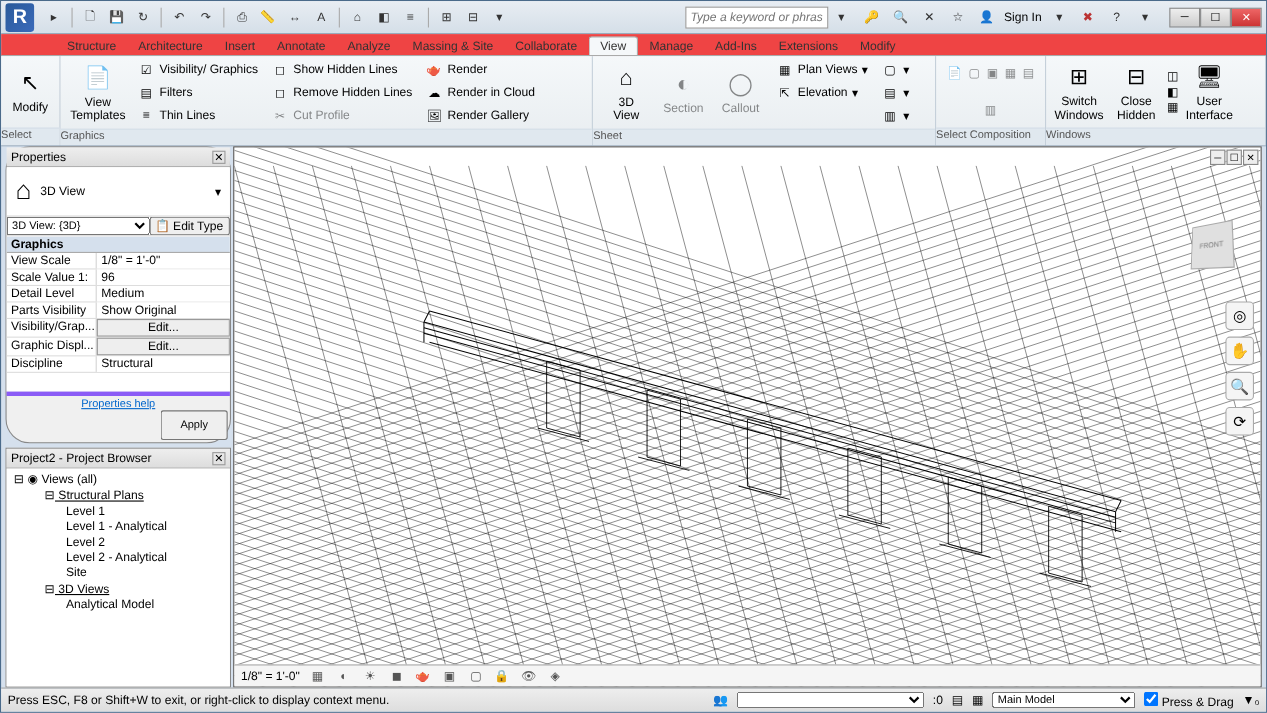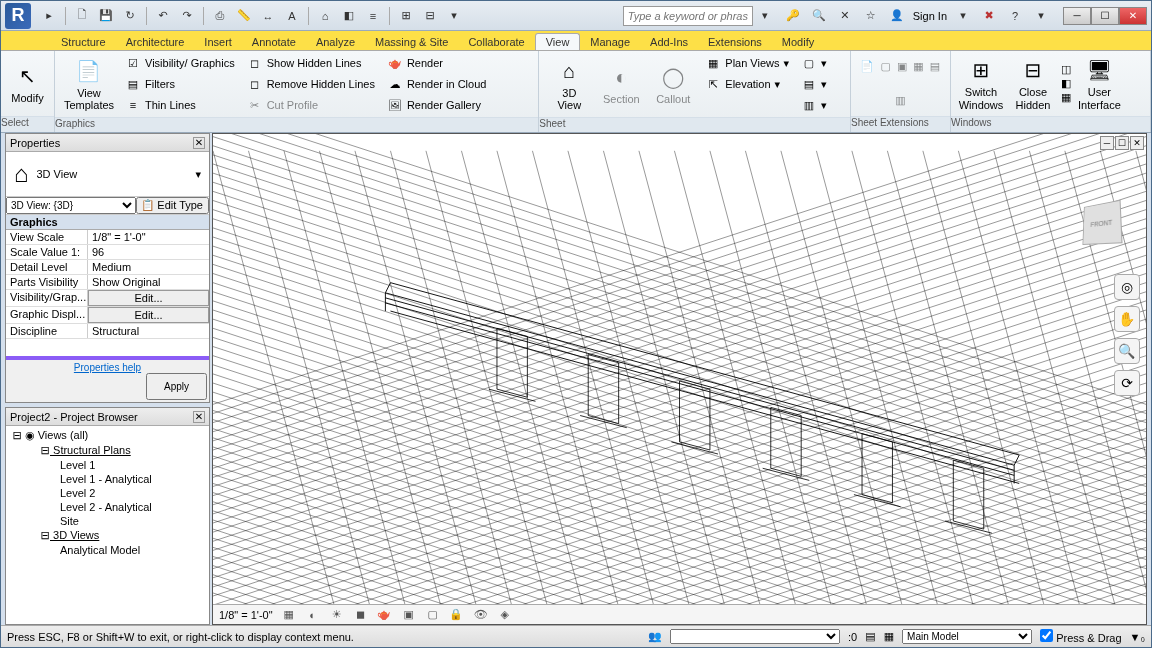--- a/index.html
+++ b/index.html
@@ -12,41 +12,41 @@
 .qat-btn { width:20px; height:20px; display:flex; align-items:center; justify-content:center; color:#333; cursor:pointer; border-radius:2px; }
 .qat-sep { width:1px; height:18px; background:#aaa; margin:0 2px; }
 .search-box { margin-left:auto; display:flex; align-items:center; gap:2px; }
 .search-input { width:130px; height:20px; border:1px solid #999; padding:0 4px; font-style:italic; color:#888; background:white; }
 .title-icons { display:flex; gap:6px; align-items:center; margin:0 8px; }
 .win-controls { display:flex; margin-left:4px; }
 .win-btn { width:28px; height:18px; border:1px solid #888; background:linear-gradient(#eee,#ccc); display:flex; align-items:center; justify-content:center; font-size:10px; cursor:pointer; }
 .win-btn.close { background:linear-gradient(#e66,#c33); color:white; }
 
 
-.menu-tabs { display:flex; height:20px; background:#fde047; padding-left:50px; align-items:flex-end; border-bottom:1px solid #aaa; }
+.menu-tabs { display:flex; height:20px; background:#ef4444; padding-left:50px; align-items:flex-end; border-bottom:1px solid #aaa; }
 .menu-tab { padding:2px 10px; color:#333; cursor:pointer; }
 .menu-tab.active { background:#f5f8fa; border:1px solid #aaa; border-bottom:none; border-radius:3px 3px 0 0; }
 
 
 .ribbon { height:82px; background:linear-gradient(#f5f8fa,#e8edf0); display:flex; border-bottom:1px solid #9ab; }
 .ribbon-group { border-right:1px solid #c5d0da; display:flex; flex-direction:column; }
 .ribbon-content { flex:1; display:flex; align-items:center; padding:2px 6px; gap:4px; }
 .ribbon-label { height:16px; text-align:left; font-size:10px; color:#555; background:#e0e8ef; border-top:1px solid #d5dfe8; }
 .rib-big { display:flex; flex-direction:column; align-items:center; justify-content:center; width:48px; height:60px; cursor:pointer; line-height:1.1; text-align:center; font-size:10px; gap:2px; }
 .rib-big .ico { width:28px; height:28px; display:flex; align-items:center; justify-content:center; font-size:20px; }
 .rib-small-col { display:flex; flex-direction:column; gap:1px; }
 .rib-small { display:flex; align-items:center; gap:4px; height:20px; padding:0 4px; cursor:pointer; font-size:10px; white-space:nowrap; }
 .rib-small .ico { width:16px; height:16px; display:flex; align-items:center; justify-content:center; }
 .disabled { opacity:0.45; }
 
 
 .main { position:absolute; top:132px; bottom:22px; left:4px; right:4px; display:flex; }
 .side { width:205px; display:flex; flex-direction:column; margin-right:2px; }
 .panel { border:1px solid #888; background:#f0f0f0; display:flex; flex-direction:column; }
-.panel.prop { flex:0 0 270px; margin-bottom:4px; }
+.panel.prop { flex:0 0 270px; margin-bottom:4px;border-radius:22px; }
 .panel.proj { flex:1; }
 .panel-head { height:18px; background:linear-gradient(#eee,#ddd); border-bottom:1px solid #aaa; display:flex; align-items:center; padding:0 4px; font-size:11px; }
 .panel-head .x { margin-left:auto; font-size:10px; cursor:pointer; border:1px solid #999; width:12px; height:12px; display:flex; align-items:center; justify-content:center; }
 .prop-selector { display:flex; align-items:center; padding:8px; gap:8px; border-bottom:1px solid #ccc; background:white; }
 .prop-row-bar { display:flex; background:white; border-bottom:1px solid #ccc; }
 .prop-row-bar select { flex:1; font-size:10px; }
 .prop-row-bar button { font-size:10px; padding:0 4px; }
 .prop-grid { flex:1; overflow:auto; background:white; font-size:10px; }
 .prop-cat { background:#d5e0ed; padding:1px 4px; border-bottom:1px solid #aaa; font-weight:bold; }
 .prop-row { display:flex; border-bottom:1px solid #ddd; }
@@ -255,21 +255,21 @@
 
   <div class="ribbon-group" style="width:100px">
     <div class="ribbon-content" style="flex-wrap:wrap;gap:6px;justify-content:center">
       <span class="ico">📄</span>
       <span class="ico disabled">▢</span>
       <span class="ico disabled">▣</span>
       <span class="ico disabled">▦</span>
       <span class="ico disabled">▤</span>
       <span class="ico disabled">▥</span>
     </div>
-    <div class="ribbon-label">Sheet Extensions</div>
+    <div class="ribbon-label">Select Composition</div>
   </div>
 
   <div class="ribbon-group" style="width:200px">
     <div class="ribbon-content">
       <div class="rib-big">
         <span class="ico">⊞</span>
         <span style="white-space:pre-line">Switch
 Windows</span>
       </div>
       <div class="rib-big">

